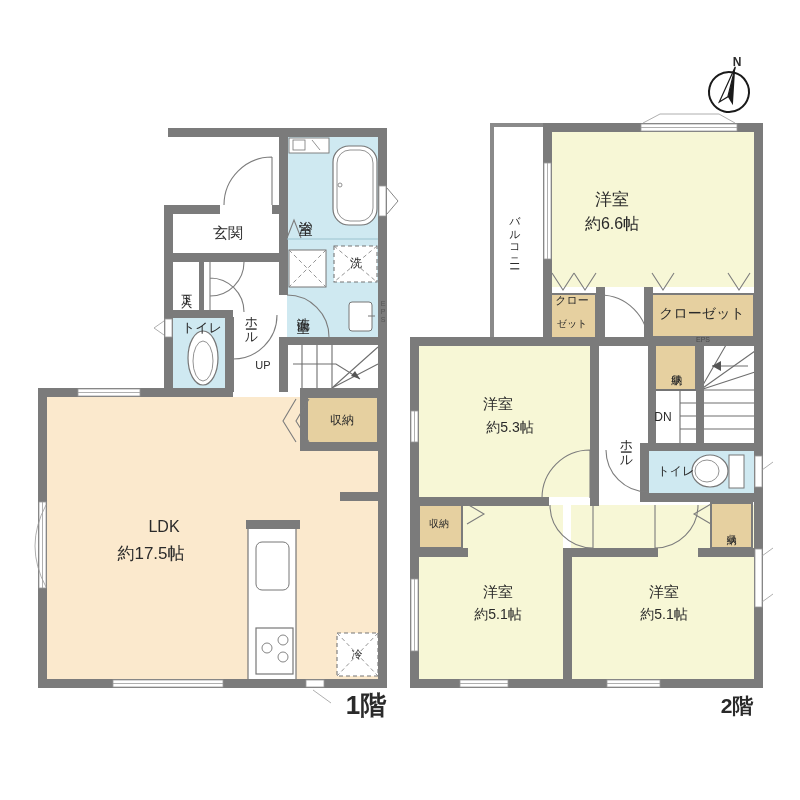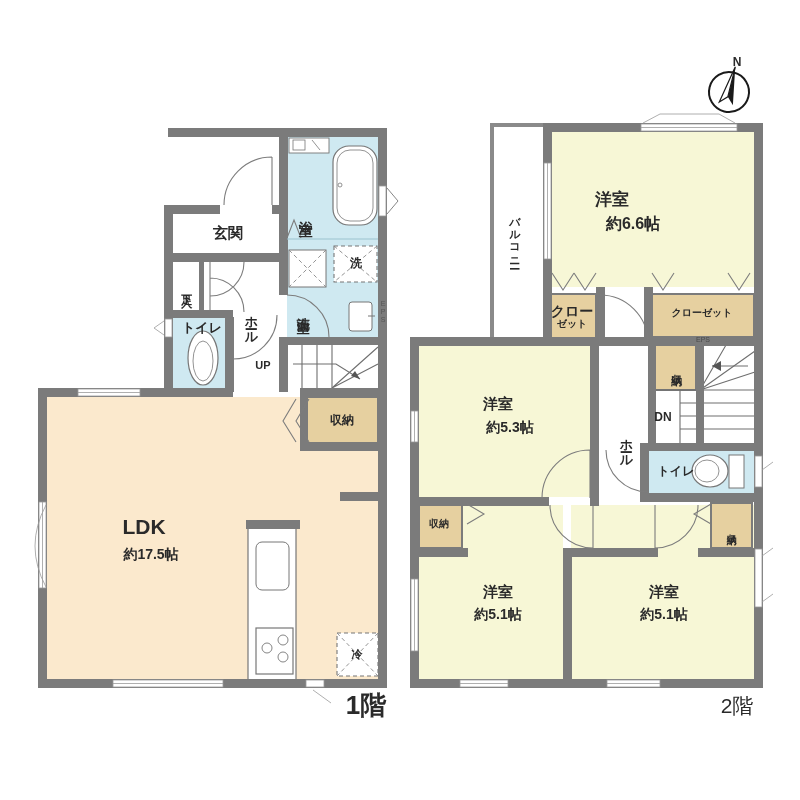--- a/index.html
+++ b/index.html
@@ -9,21 +9,21 @@
   .w{fill:#7b7b7b;}
   .wt{fill:#8a8a8a;}
   .win{fill:#ffffff;stroke:#9a9a9a;stroke-width:0.8;}
   .wl{stroke:#9a9a9a;stroke-width:0.8;}
   .fx{fill:#ffffff;stroke:#777777;stroke-width:1.2;}
   .fxl{fill:none;stroke:#777777;stroke-width:1.2;}
   .dash{fill:#ffffff;stroke:#777777;stroke-width:1.1;stroke-dasharray:4 3;}
   .dashl{fill:none;stroke:#888888;stroke-width:0.9;stroke-dasharray:4 3;}
   .arc{fill:none;stroke:#7d7d7d;stroke-width:1.1;}
   .stair{stroke:#6f6f6f;stroke-width:1.1;fill:none;}
-  .lbl{position:absolute;transform:translate(-50%,-50%);color:#2a2a2a;font-weight:700;
+  .lbl{position:absolute;transform:translate(-50%,-50%);color:#2a2a2a;font-weight:400;
        white-space:nowrap;line-height:1.05;text-align:center;}
   .v{writing-mode:vertical-rl;text-orientation:upright;letter-spacing:1px;}
   .tan{fill:#e6d0a0;stroke:#7b7b7b;stroke-width:2;}
 </style>
 </head>
 <body>
 
 <div class="plan">
 <svg width="800" height="800" viewBox="0 0 800 800">
 
@@ -231,40 +231,40 @@
 
 <div class="lbl" style="left:228px;top:233px;font-size:15px">玄関</div>
 <div class="lbl v" style="left:186px;top:287px;font-size:11px">下足入</div>
 <div class="lbl" style="left:202px;top:328px;font-size:13px">トイレ</div>
 <div class="lbl v" style="left:251px;top:323px;font-size:13px">ホール</div>
 <div class="lbl v" style="left:306px;top:211px;font-size:14px">浴室</div>
 <div class="lbl v" style="left:303px;top:309px;font-size:13px">洗面室</div>
 <div class="lbl" style="left:356px;top:263px;font-size:12px">洗</div>
 <div class="lbl" style="left:263px;top:366px;font-size:11px">UP</div>
 <div class="lbl" style="left:342px;top:420px;font-size:12px">収納</div>
-<div class="lbl" style="left:144px;top:527px;font-size:21px">LDK</div>
-<div class="lbl" style="left:151px;top:554px;font-size:14px">約17.5帖</div>
+<div class="lbl" style="left:164px;top:527px;font-size:16px">LDK</div>
+<div class="lbl" style="left:151px;top:554px;font-size:17px">約17.5帖</div>
 <div class="lbl" style="left:357px;top:655px;font-size:11px">冷</div>
 <div class="lbl v" style="left:383px;top:312px;font-size:7px;color:#555;font-weight:400">EPS</div>
 <div class="lbl" style="left:366px;top:706px;font-size:26px;font-weight:700">1階</div>
 
 <div class="lbl v" style="left:514px;top:237px;font-size:11px">バルコニー</div>
 <div class="lbl" style="left:612px;top:200px;font-size:17px">洋室</div>
-<div class="lbl" style="left:633px;top:224px;font-size:16px">約6.6帖</div>
-<div class="lbl" style="left:572px;top:311px;font-size:14px">クロー</div>
+<div class="lbl" style="left:612px;top:224px;font-size:16px">約6.6帖</div>
+<div class="lbl" style="left:572px;top:301px;font-size:11px">クロー</div>
 <div class="lbl" style="left:572px;top:324px;font-size:10px">ゼット</div>
-<div class="lbl" style="left:702px;top:313px;font-size:10px">クローゼット</div>
+<div class="lbl" style="left:702px;top:313px;font-size:14px">クローゼット</div>
 <div class="lbl" style="left:703px;top:340px;font-size:7px;color:#4a4a4a;font-weight:400">EPS</div>
 <div class="lbl v" style="left:676px;top:366px;font-size:11px">収納</div>
 <div class="lbl" style="left:663px;top:417px;font-size:12px">DN</div>
 <div class="lbl v" style="left:626px;top:446px;font-size:13px">ホール</div>
 <div class="lbl" style="left:676px;top:471px;font-size:12px">トイレ</div>
 <div class="lbl" style="left:439px;top:524px;font-size:10px">収納</div>
 <div class="lbl v" style="left:731px;top:527px;font-size:10px">収納</div>
 <div class="lbl" style="left:498px;top:404px;font-size:15px">洋室</div>
 <div class="lbl" style="left:510px;top:427px;font-size:14px">約5.3帖</div>
 <div class="lbl" style="left:498px;top:592px;font-size:15px">洋室</div>
 <div class="lbl" style="left:498px;top:614px;font-size:14px">約5.1帖</div>
 <div class="lbl" style="left:664px;top:592px;font-size:15px">洋室</div>
 <div class="lbl" style="left:664px;top:614px;font-size:14px">約5.1帖</div>
-<div class="lbl" style="left:737px;top:706px;font-size:21px;font-weight:400">2階</div>
+<div class="lbl" style="left:737px;top:706px;font-size:21px;font-weight:700">2階</div>
 <div class="lbl" style="left:737px;top:62px;font-size:12px;font-weight:700">N</div>
 </div>
 
 </body></html>

